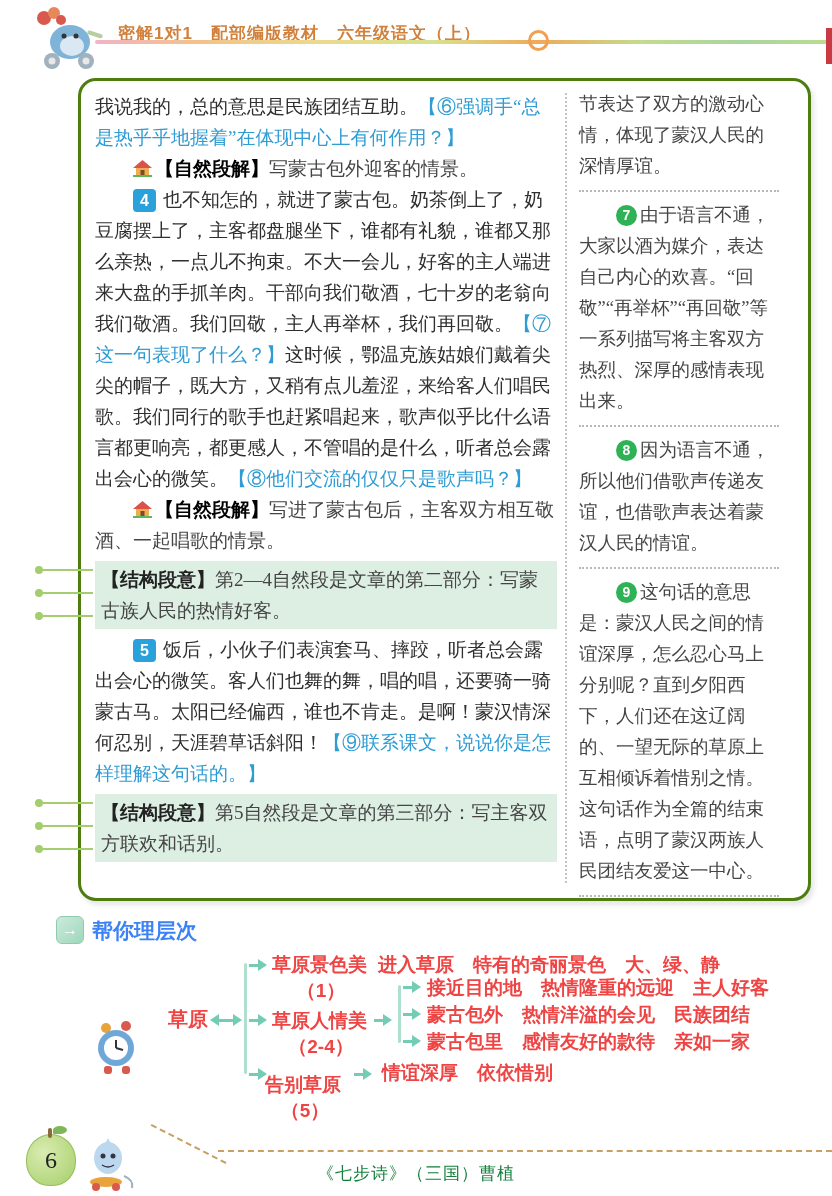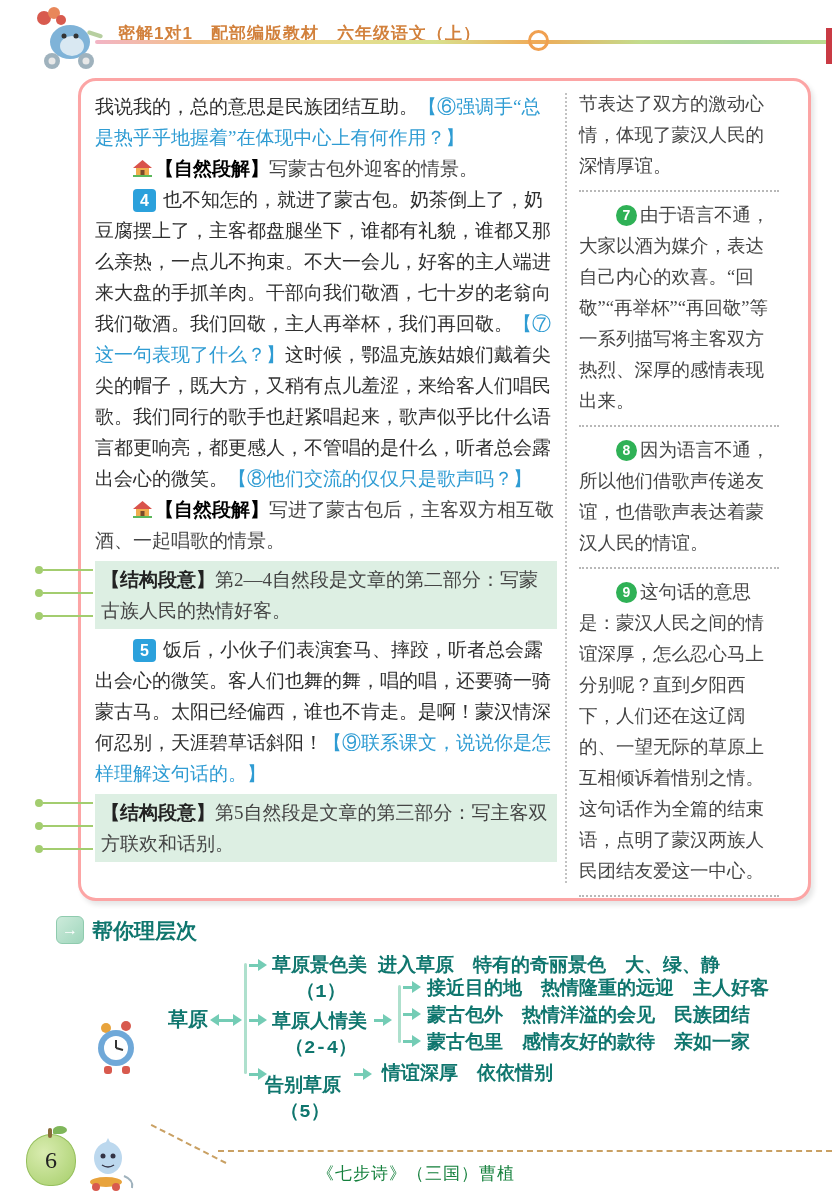--- a/index.html
+++ b/index.html
@@ -9,21 +9,21 @@
 
   
   .hdr-title{left:118px;top:22px;font-family:"Liberation Sans",sans-serif;
     font-size:17px;font-weight:bold;color:#d2813c;letter-spacing:1px;}
   .rainbow{left:95px;top:40px;width:737px;height:4px;border-radius:2px;
     background:linear-gradient(90deg,#f2b4c5 0%,#f3c289 14%,#ecd98d 30%,#d8e18e 46%,#f0aa57 60%,#c3dc8d 74%,#a9d59e 88%,#bcdd90 100%);}
   .loop{left:528px;top:30px;width:15px;height:15px;border:3px solid #f0a050;border-radius:50%;background:transparent;}
   .red-tab{left:826px;top:28px;width:6px;height:36px;background:#c93a44;}
 
   
-  .mainbox{left:78px;top:78px;width:727px;height:817px;border:3px solid #fca5a5;
+  .mainbox{left:78px;top:78px;width:727px;height:817px;border:3px solid #4d7c0f;
     border-radius:18px;background:#ffffff;box-shadow:3px 4px 5px rgba(0,0,0,.10);}
   .leftcol{left:14px;top:10px;width:462px;font-size:19px;line-height:31px;}
   .coldiv{left:484px;top:12px;height:790px;border-left:2px dotted #c2c2c2;}
   .rightcol{left:498px;top:8px;width:200px;font-size:18.5px;line-height:31px;color:#454545;}
 
   p{margin:0;}
   .indent{text-indent:2em;}
   .kai{color:#454545;}
   .ann{color:#2f9cd3;}
   .lbl-blue{color:#000000;font-weight:bold;}
@@ -43,24 +43,24 @@
   .dotline{border-bottom:2px dotted #b8b8b8;margin:8px 0;}
 
   .house{display:inline-block;vertical-align:-2px;margin-right:3px;text-indent:0;}
 
   
   .sec-icon{left:56px;top:916px;width:26px;height:26px;border-radius:6px;
     background:linear-gradient(135deg,#cdebdb,#9fd6bc);border:1px solid #8fcbae;
     color:#fff;font-weight:bold;text-align:center;line-height:26px;font-size:16px;
     font-family:"Liberation Sans",sans-serif;}
   .sec-title{left:92px;top:917px;font-family:"Liberation Sans",sans-serif;
-    font-size:21px;font-weight:bold;color:#0f766e;}
-
-  .tnode{position:absolute;font-family:Liberation Mono, monospace;font-weight:600;
-    color:#0f766e;font-size:19px;white-space:nowrap;}
+    font-size:21px;font-weight:bold;color:#3b82f6;}
+
+  .tnode{position:absolute;font-family:Liberation Sans, sans-serif;font-weight:600;
+    color:#ef4444;font-size:19px;white-space:nowrap;}
   .tnum{display:block;text-align:center;font-weight:600;}
   .vline{position:absolute;width:3px;background:#aee0cd;border-radius:2px;}
   .arr{position:absolute;display:flex;align-items:center;}
   .arr .stem{width:9px;height:3px;background:#74ccb5;}
   .arr .tri{width:0;height:0;border-left:9px solid #74ccb5;border-top:6px solid transparent;border-bottom:6px solid transparent;}
   .arr .tril{width:0;height:0;border-right:9px solid #74ccb5;border-top:6px solid transparent;border-bottom:6px solid transparent;}
 
   
   .apple{left:26px;top:1134px;width:48px;height:50px;border-radius:50% 50% 46% 46%;
     background:radial-gradient(circle at 35% 35%,#d9ecb0,#a6ce6a);border:1px solid #95bf5c;

